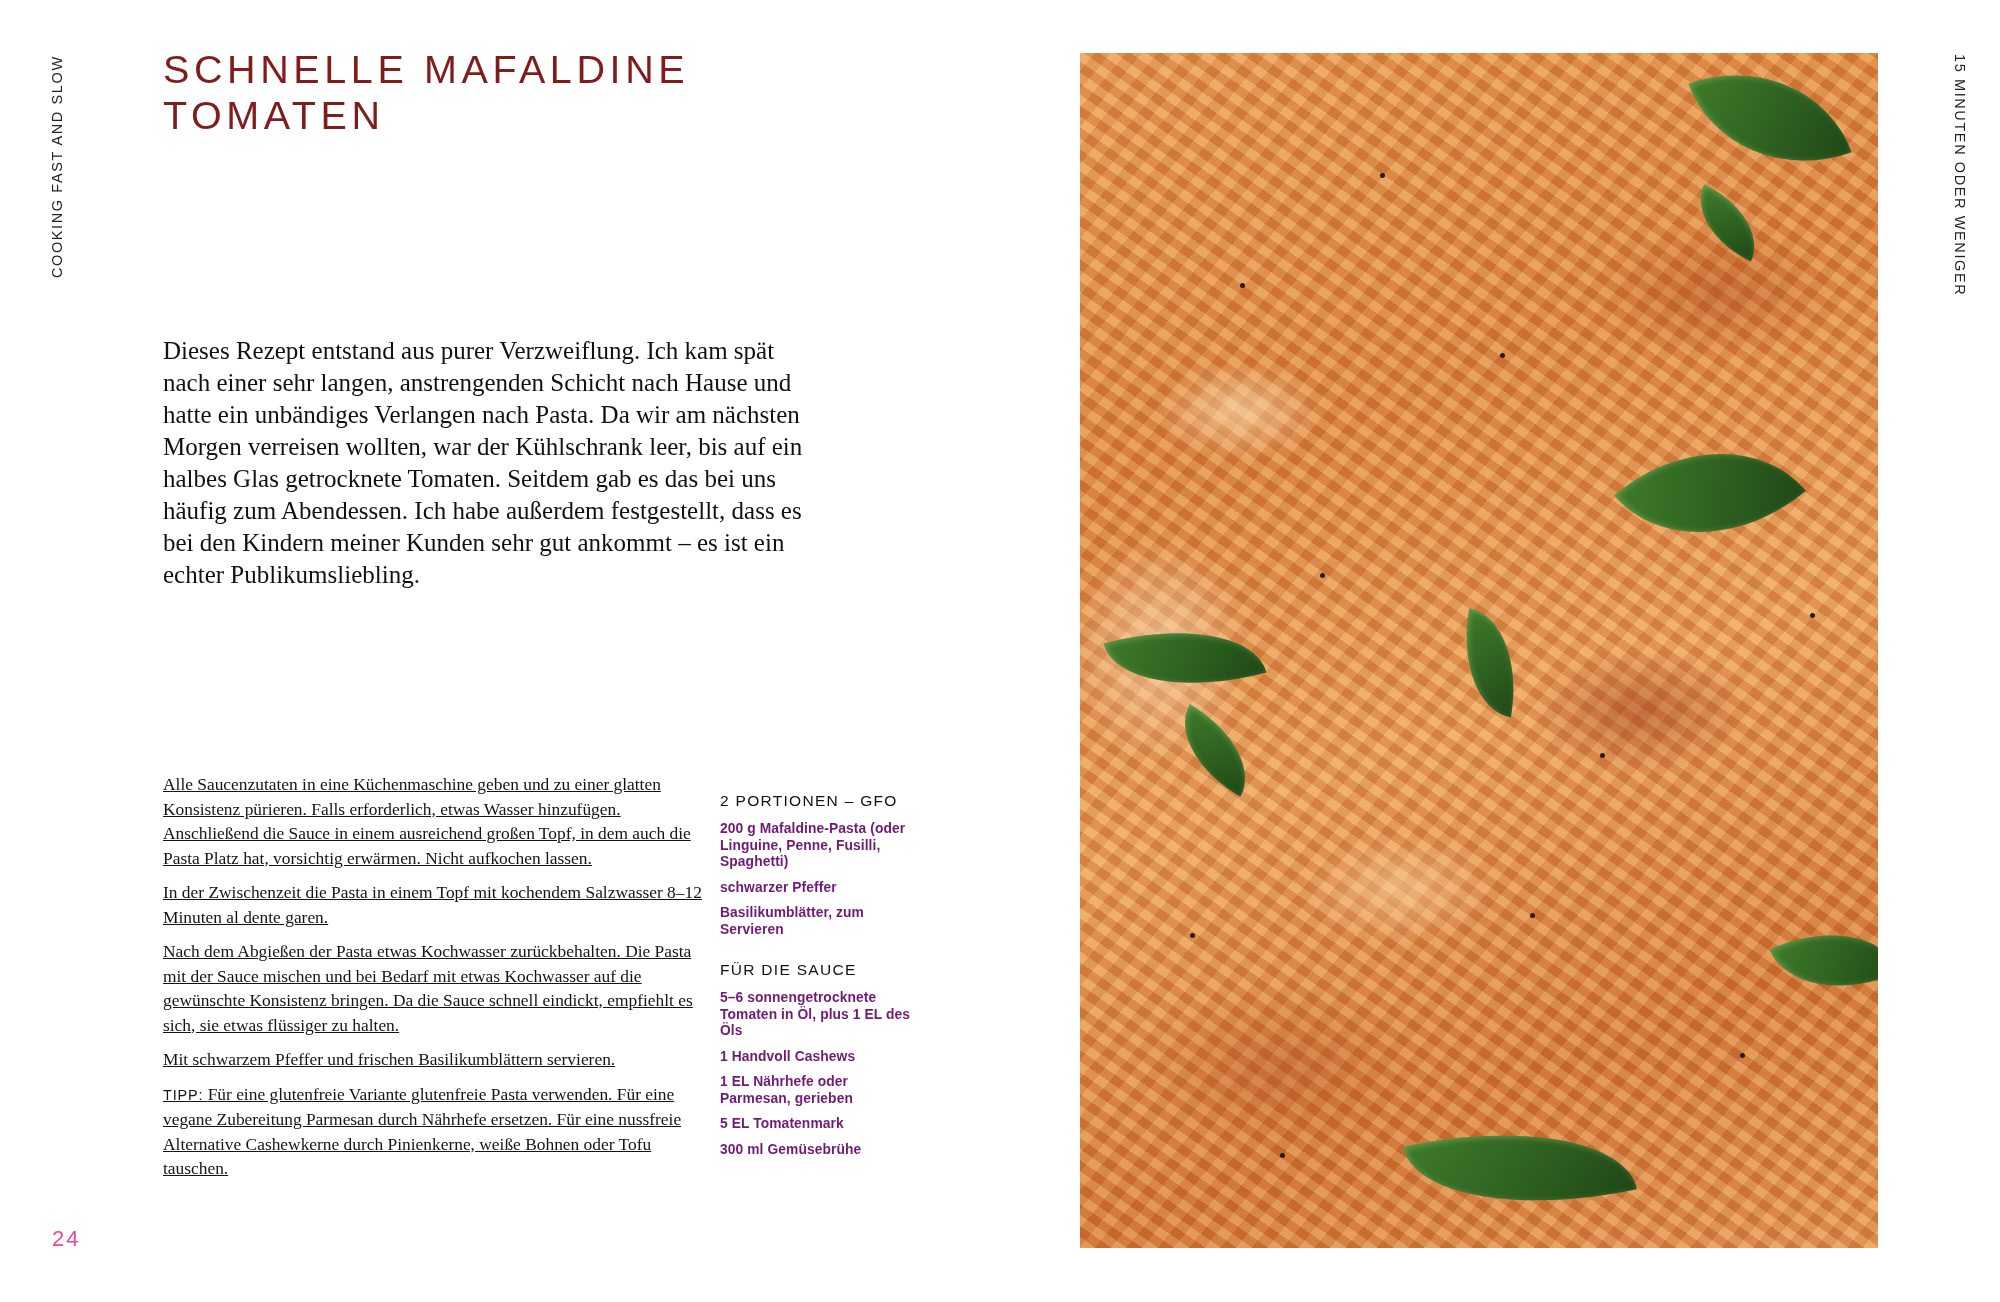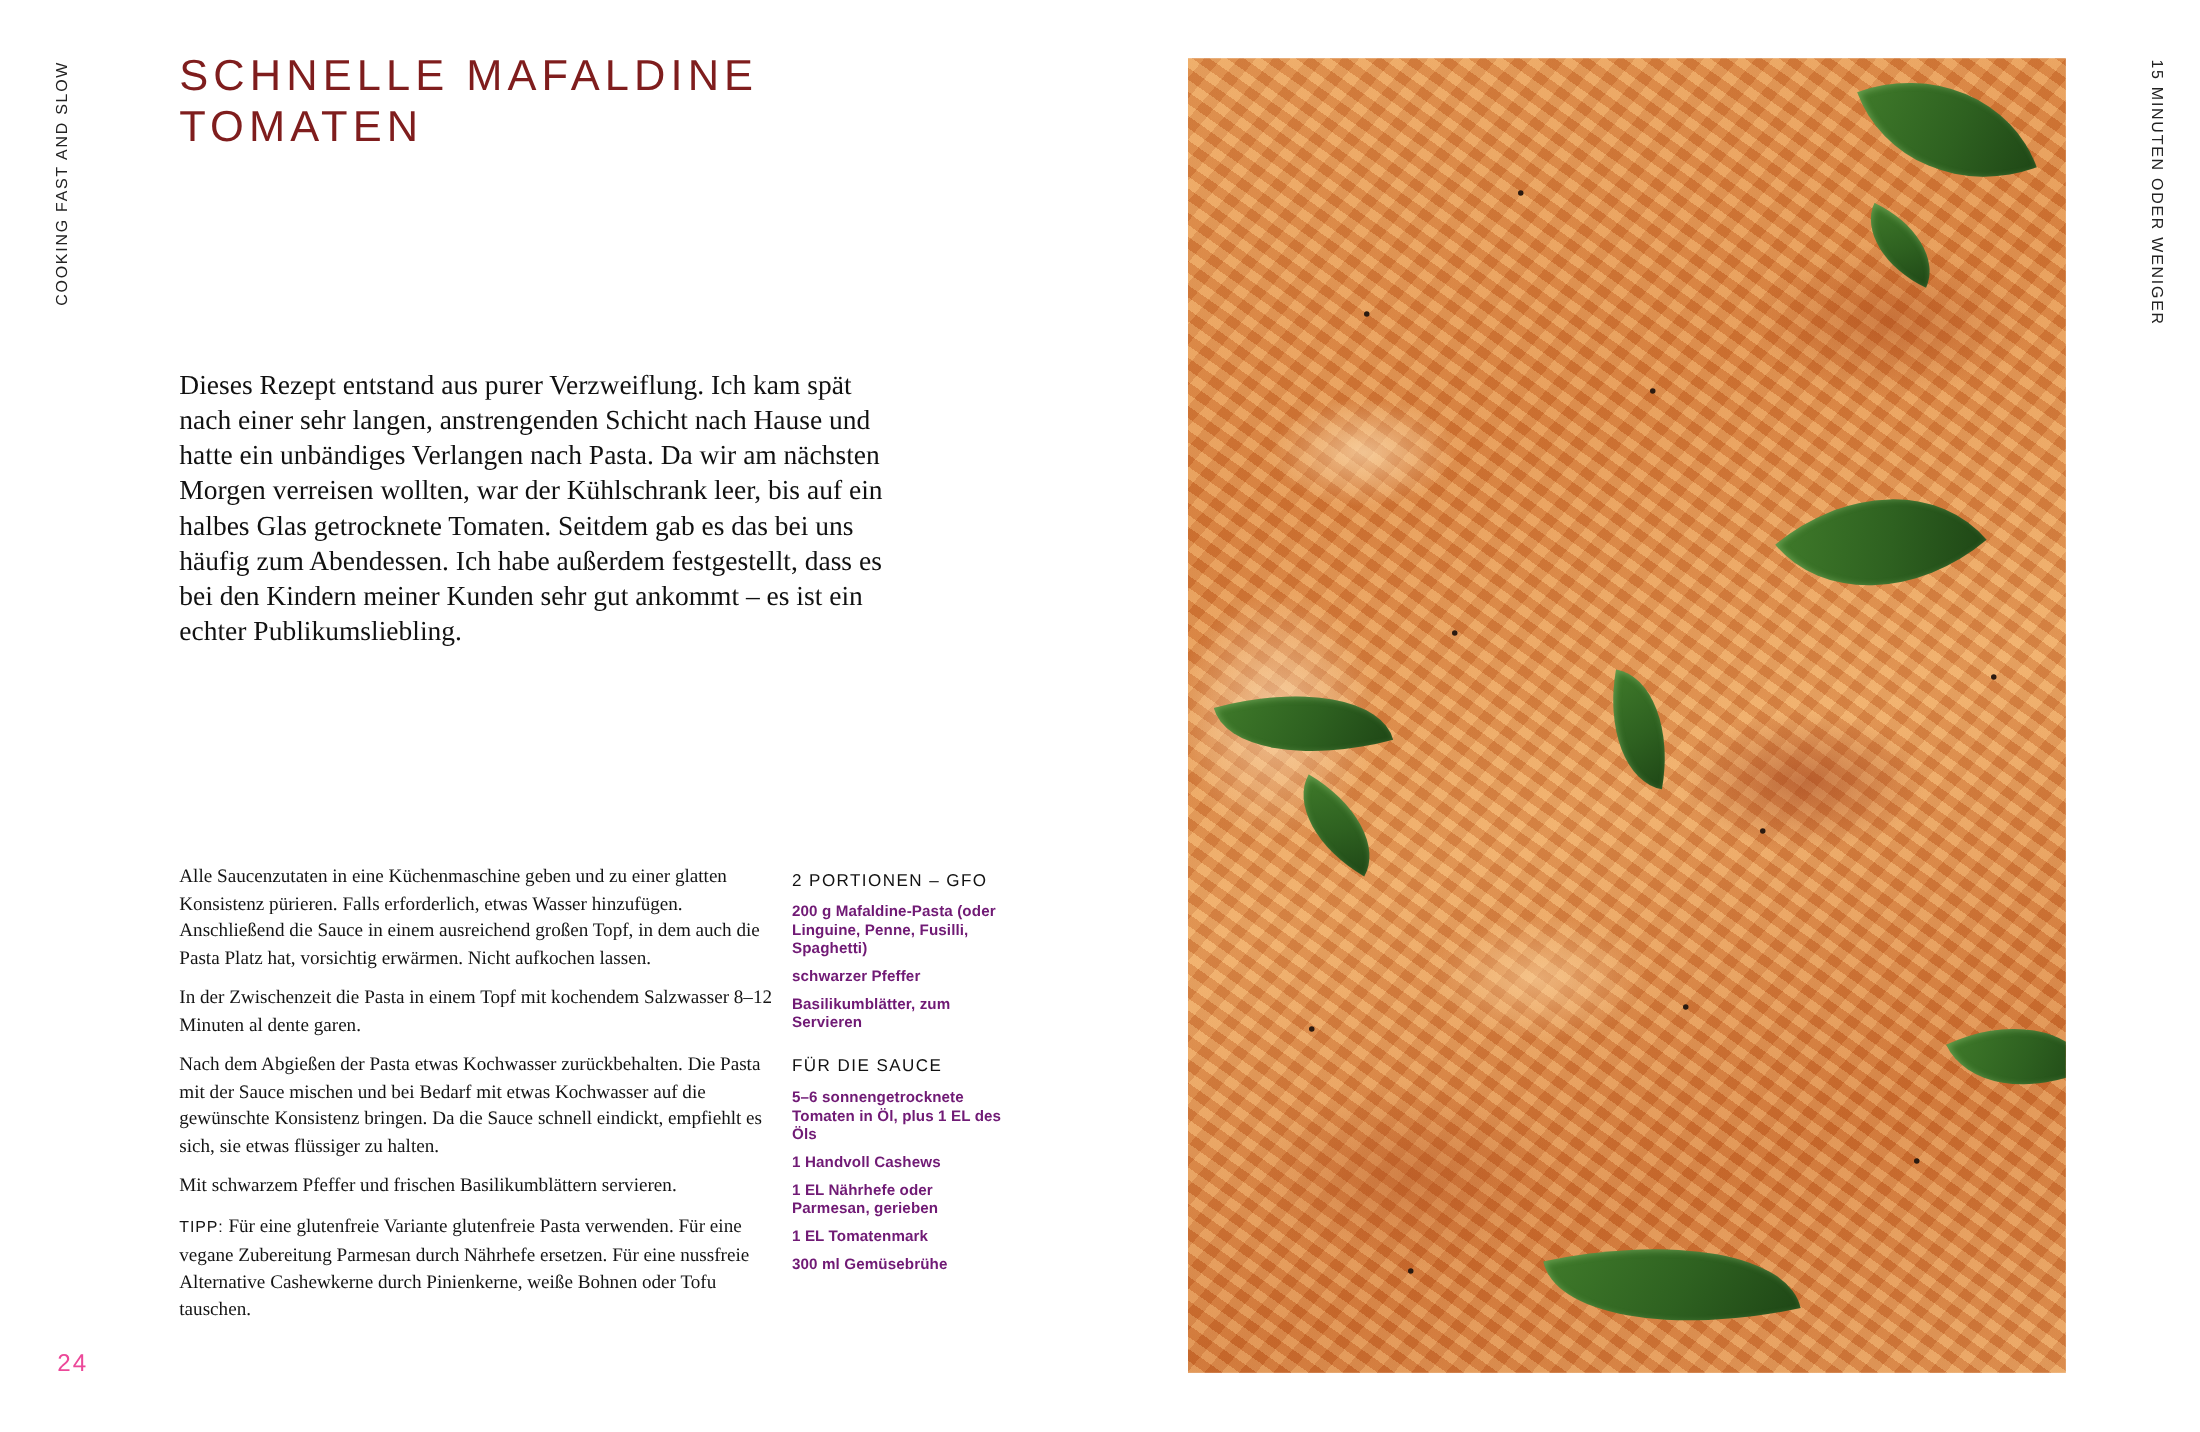--- a/index.html
+++ b/index.html
@@ -33,21 +33,21 @@
 
   .intro {
     position: absolute; left: 163px; top: 335px; width: 660px; margin: 0;
     font-size: 25px; line-height: 32px; color: #111;
   }
 
   .method {
     position: absolute; left: 163px; top: 772px; width: 540px;
     font-size: 17.4px; line-height: 24.5px; color: #141414;
   }
-  .method p { margin: 12px 0 10px 0; }
+  .method p { margin: 0 0 10px 0; text-decoration: underline; }
   .tip-label { font-family: "Liberation Sans", "DejaVu Sans", sans-serif; font-size: 14.5px; letter-spacing: 0.8px; }
 
   .ingredients {
     position: absolute; left: 720px; top: 764px; width: 200px; margin-top: 28px;
   }
   .ing-heading {
     font-size: 15.5px; letter-spacing: 1.3px; margin: 0 0 11px 0; font-weight: normal; color: #111;
   }
   .ing-heading.sauce { margin-top: 23px; }
   .ing-list { list-style: none; margin: 0; padding: 0; }
@@ -107,21 +107,21 @@
   <ul class="ing-list">
     <li>200 g Mafaldine-Pasta (oder Linguine, Penne, Fusilli, Spaghetti)</li>
     <li>schwarzer Pfeffer</li>
     <li>Basilikumblätter, zum Servieren</li>
   </ul>
   <div class="ing-heading sauce">FÜR DIE SAUCE</div>
   <ul class="ing-list">
     <li>5–6 sonnengetrocknete Tomaten in Öl, plus 1 EL des Öls</li>
     <li>1 Handvoll Cashews</li>
     <li>1 EL Nährhefe oder Parmesan, gerieben</li>
-    <li>1 EL Tomatenmark</li>
+    <li>5 EL Tomatenmark</li>
     <li>300 ml Gemüsebrühe</li>
   </ul>
 </div>
 
 <div class="photo" role="img" aria-label="mafaldine pasta in sun-dried tomato sauce with basil leaves and black pepper">
   <div class="leaf" style="left:625px; top:5px; width:130px; height:120px; transform:rotate(-20deg);"></div>
   <div class="leaf" style="left:610px; top:145px; width:75px; height:50px; transform:rotate(25deg);"></div>
   <div class="leaf" style="left:555px; top:380px; width:150px; height:120px; transform:rotate(-40deg);"></div>
   <div class="leaf" style="left:30px; top:570px; width:150px; height:70px; transform:rotate(-15deg);"></div>
   <div class="leaf" style="left:90px; top:670px; width:90px; height:55px; transform:rotate(30deg);"></div>

